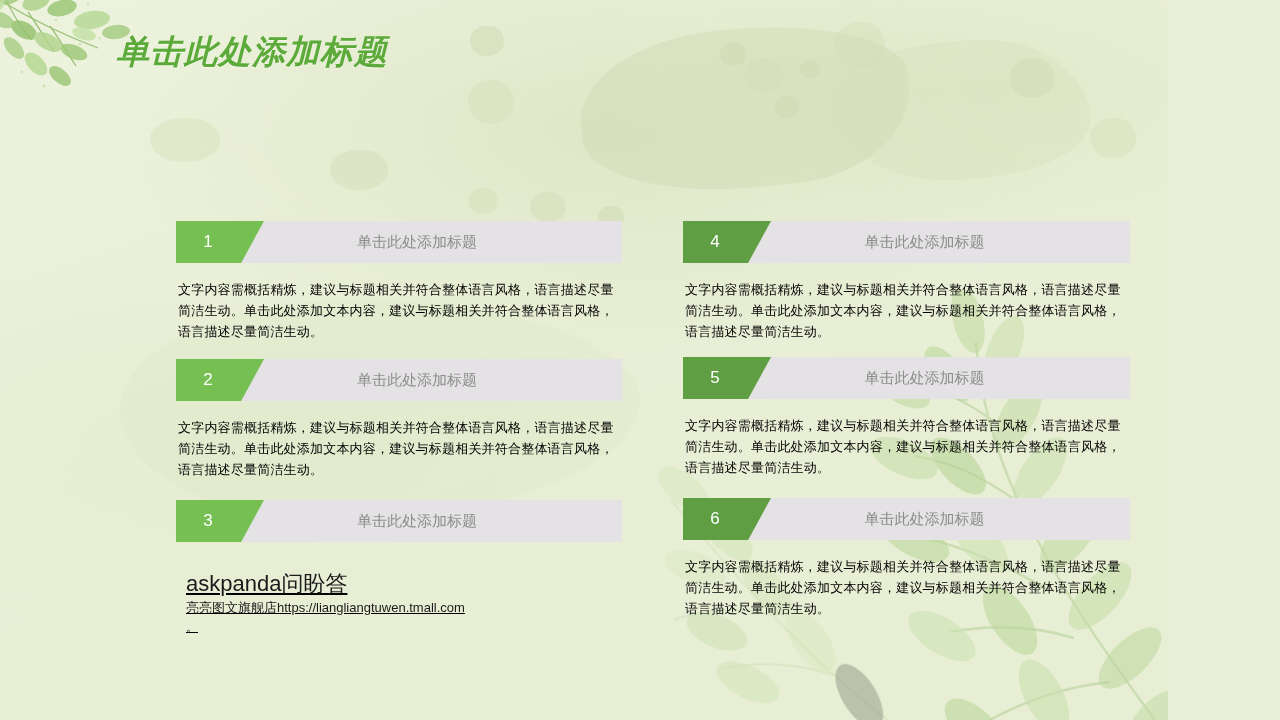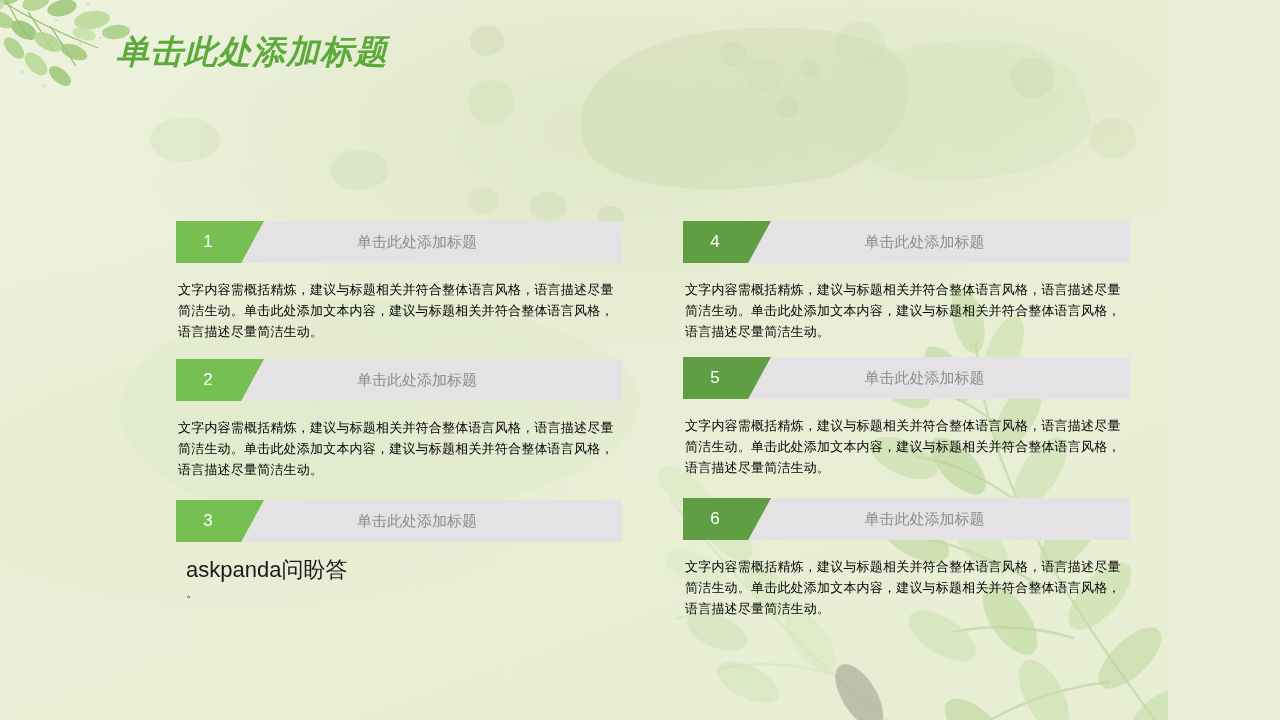--- a/index.html
+++ b/index.html
@@ -153,22 +153,23 @@
     margin-top: 16px;
     padding: 0 2px 0 2px;
     font-size: 13px;
     line-height: 21px;
     color: #000000;
     letter-spacing: 0.2px;
   }
 
   
   .watermark {
-    margin-top: 14px;
+    margin-top: 28px;
     padding-left: 10px;
+    text-decoration: underline;
   }
   .wm-line1 {
     font-size: 22px;
     color: #1a1a1a;
     line-height: 28px;
     white-space: nowrap;
   }
   .wm-line2 {
     font-size: 13px;
     color: #1a1a1a;
@@ -319,20 +320,21 @@
 
   <div class="card col-left" style="left:176px; top:500px;">
     <div class="card-bar">
       <div class="card-tab">
         <span class="card-num">3</span>
       </div>
       <div class="card-title">单击此处添加标题</div>
     </div>
     <div class="watermark">
       <div class="wm-line1">askpanda问盼答</div>
+      <div class="wm-line2">亮亮图文旗舰店https://liangliangtuwen.tmall.com</div>
       <div class="wm-line3">。</div>
     </div>
   </div>
 
   <div class="card col-right" style="left:683px; top:221px;">
     <div class="card-bar">
       <div class="card-tab">
         <span class="card-num">4</span>
       </div>
       <div class="card-title">单击此处添加标题</div>

